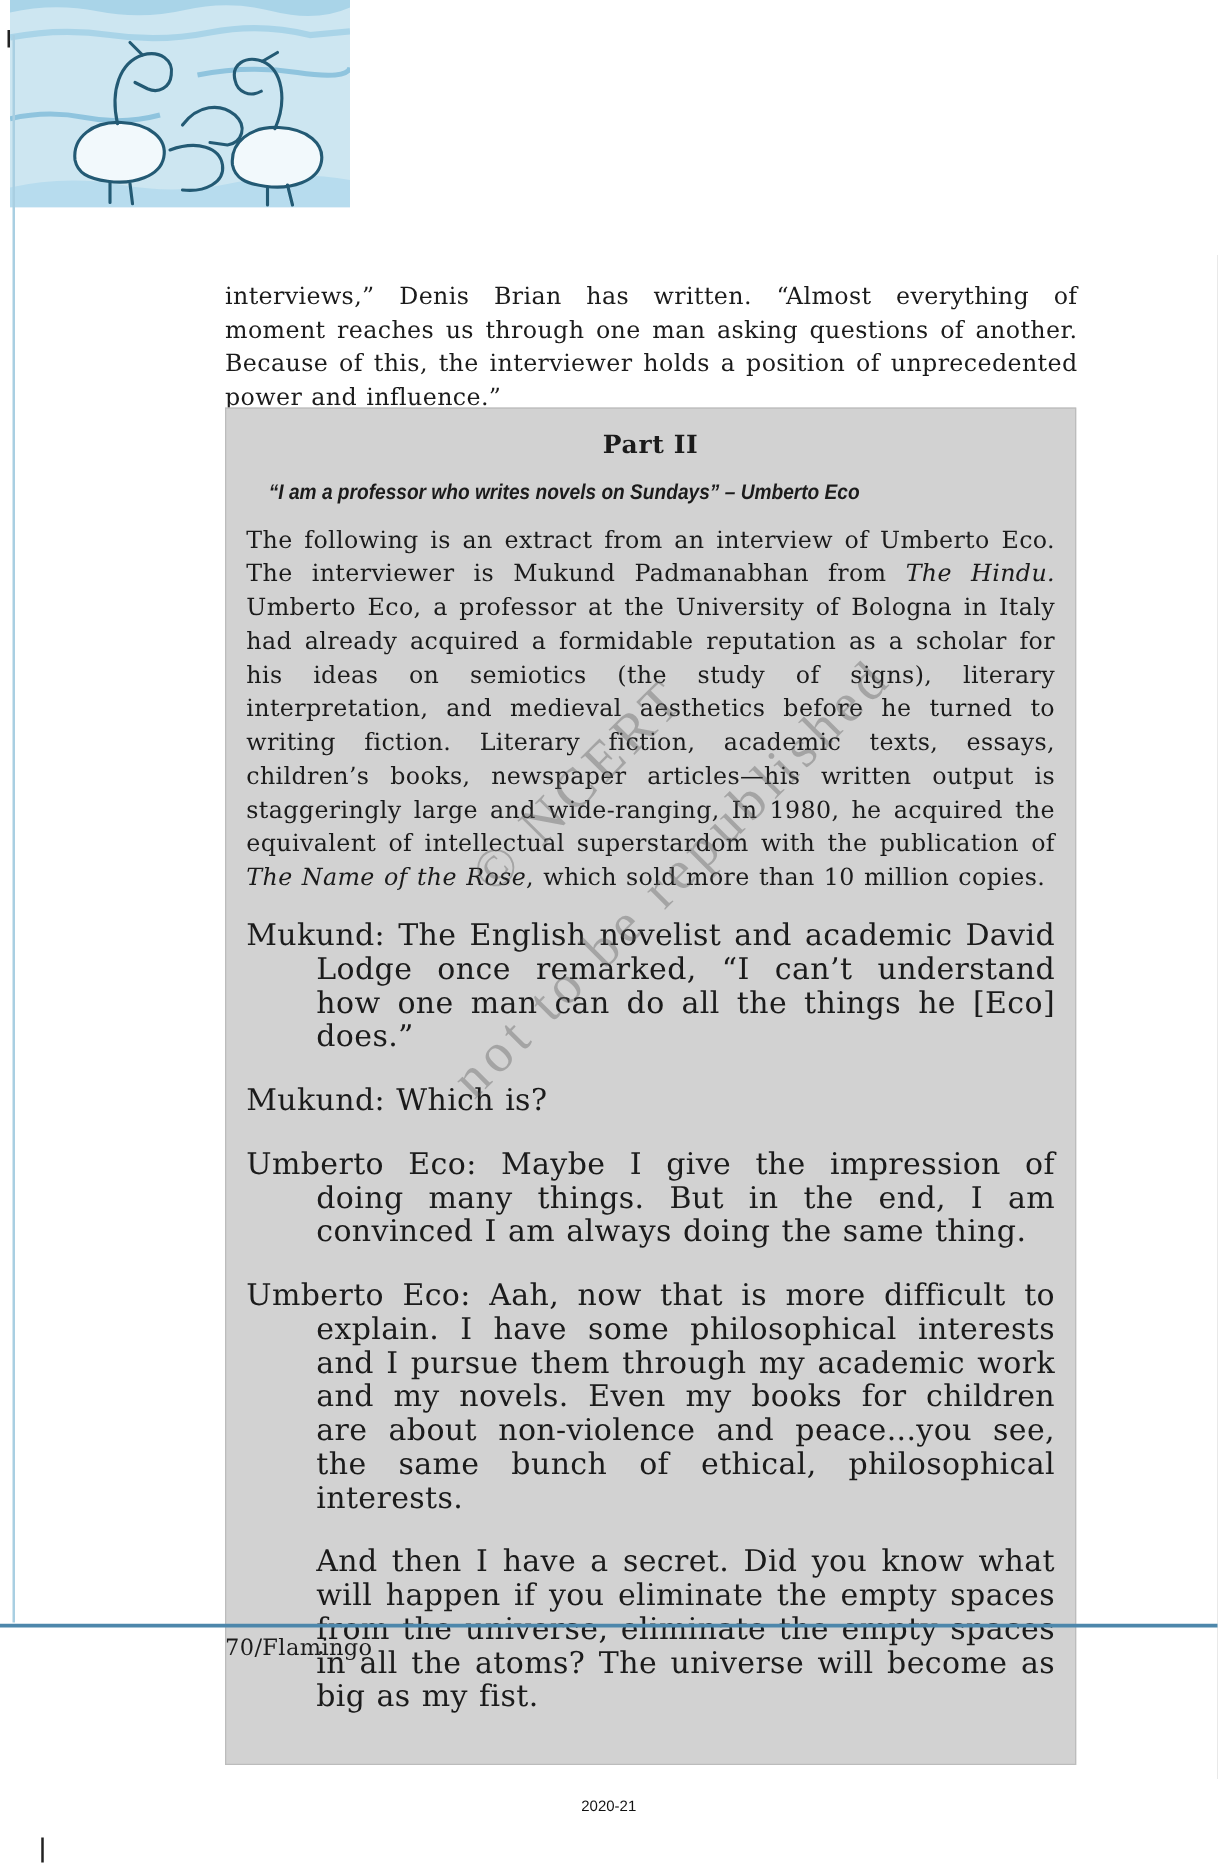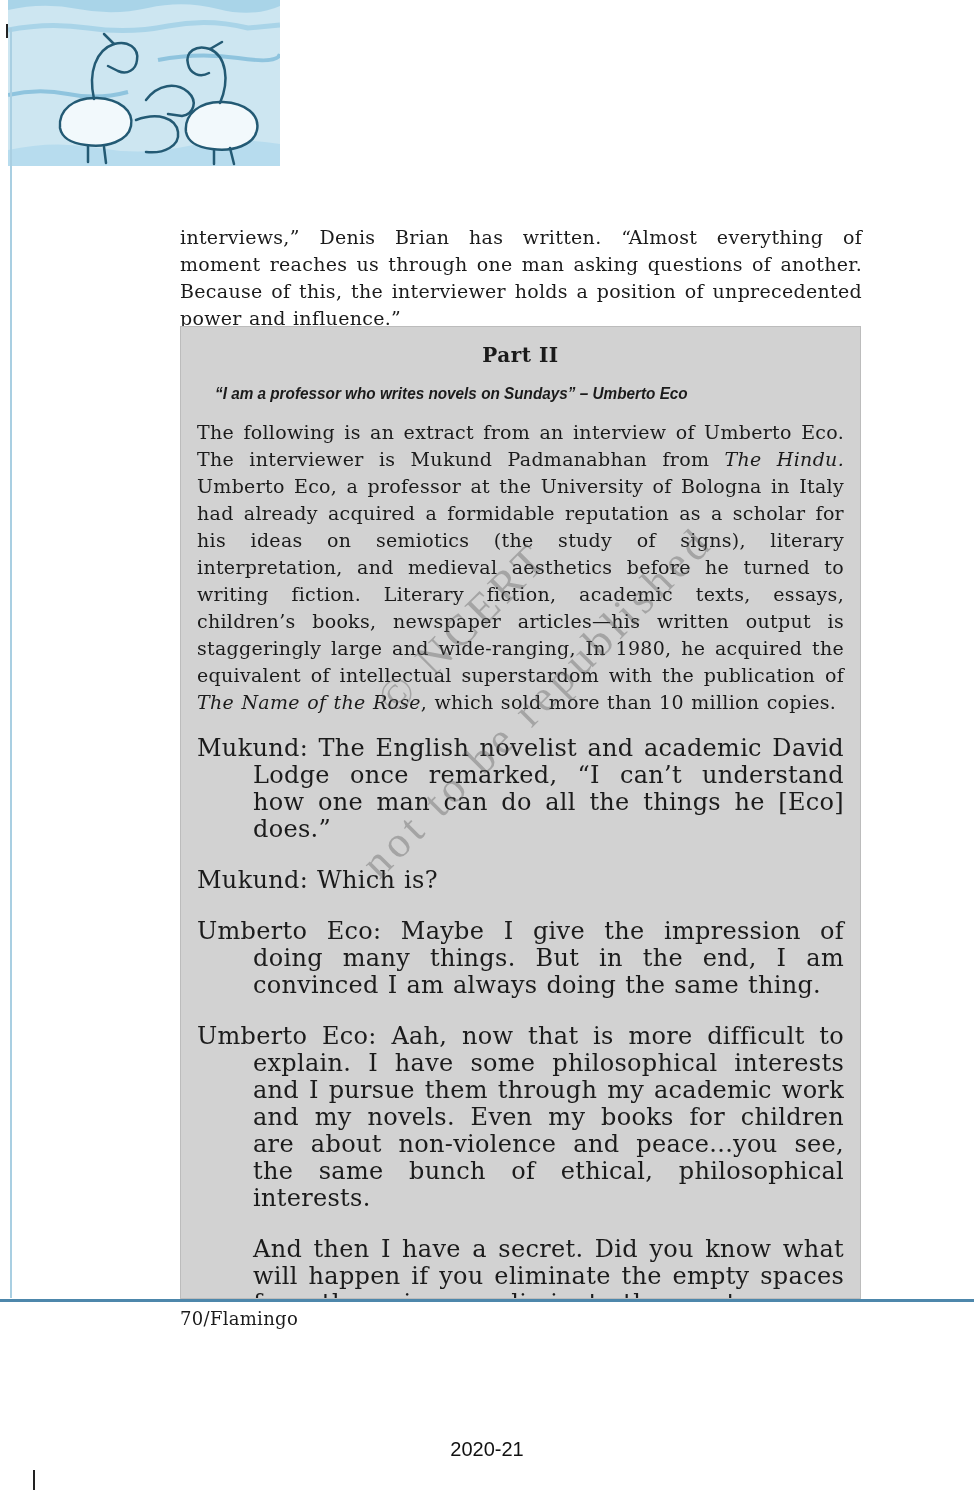--- a/index.html
+++ b/index.html
@@ -15,21 +15,21 @@
 
   
   .intro-par{
     position:absolute;left:180px;top:205px;width:682px;
     font-size:19px;line-height:27px;text-align:justify;
     letter-spacing:0.3px;word-spacing:1px;
   }
 
   
   .part2-box{
-    position:absolute;left:180px;top:326px;width:681px;height:973px;
+    position:absolute;left:180px;top:326px;width:681px;height:1086px;
     background:#d2d2d2;border:1px solid #bcbcbc;box-sizing:border-box;
     padding:10px 16px 0 16px;overflow:hidden;
   }
   .part2-title{
     text-align:center;font-weight:bold;font-size:20px;margin:6px 0 0 0;
     letter-spacing:0.5px;
   }
   .epigraph{
     margin-top:17px;font-family:"Liberation Sans",sans-serif;
     font-style:italic;font-weight:bold;font-size:17px;margin-left:18px;
@@ -56,21 +56,21 @@
     color:rgba(90,90,90,0.38);
     font-size:44px;line-height:105px;letter-spacing:5px;
   }
 
   
   .footer-rule{position:absolute;left:0;top:1299px;width:974px;height:3px;background:#4d87ab;}
   .page-footer{position:absolute;left:180px;top:1308px;font-size:18px;letter-spacing:0.3px;}
   .page-footer b{font-weight:normal;}
   .year-mark{
     position:absolute;left:0;top:1438px;width:974px;text-align:center;
-    font-family:"Liberation Sans",sans-serif;font-size:20px;color:#111;
+    font-family:"Liberation Sans",sans-serif;font-size:12px;color:#111;
   }
 </style>
 </head>
 <body>
 
 <div class="illustration">
   <svg width="272" height="166" viewBox="0 0 272 166">
     <rect width="272" height="166" fill="#cde6f1"></rect>
     <path d="M0,10 Q35,2 70,9 T140,8 T210,9 T272,6 L272,0 L0,0 Z" fill="#a9d4e8"></path>
     <path d="M0,30 Q40,22 80,28 T160,26 T240,28 L272,25" stroke="#a9d4e8" stroke-width="5" fill="none"></path>

